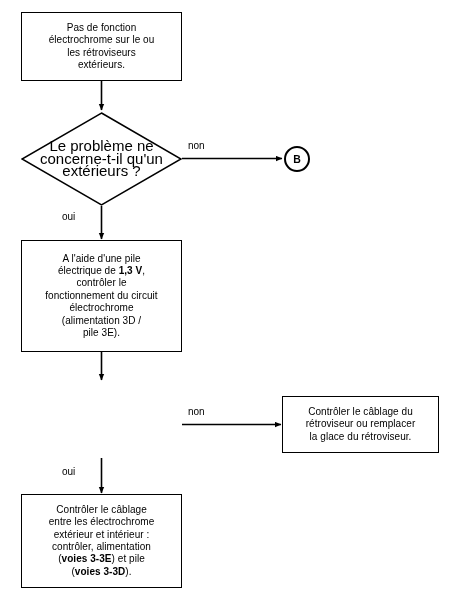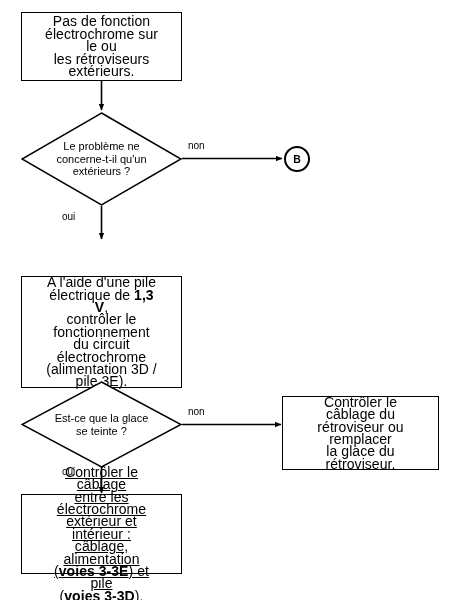--- a/index.html
+++ b/index.html
@@ -22,21 +22,21 @@
   
   .node-box {
     position: absolute;
     box-sizing: border-box;
     border: 1.4px solid #000000;
     background: #ffffff;
     display: flex;
     align-items: center;
     justify-content: center;
     text-align: center;
-    font-size: 14px;
+    font-size: 10px;
     line-height: 12.4px;
     letter-spacing: 0.05px;
     padding: 2px 22px;
   }
   .node-box .txt { display: block; width: 100%; }
   .node-box b { font-weight: bold; }
 
   
   .diamond-wrap {
     position: absolute;
@@ -50,21 +50,21 @@
   .diamond-label {
     position: absolute;
     left: 0;
     top: 0;
     width: 100%;
     height: 100%;
     display: flex;
     align-items: center;
     justify-content: center;
     text-align: center;
-    font-size: 11px;
+    font-size: 15px;
     line-height: 12.4px;
     pointer-events: none;
   }
 
   
   .connector-circle {
     position: absolute;
     box-sizing: border-box;
     border: 2px solid #000000;
     border-radius: 50%;
@@ -142,60 +142,49 @@
   </div>
 
   <div class="edge-label" style="left:188px; top:140px;">non</div>
 
   <div class="edge-label" style="left:62px; top:211px;">oui</div>
 
   <div class="connector-circle" style="left:284px; top:146px; width:26px; height:26px;">
     <span>B</span>
   </div>
 
-  <div class="node-box" style="left:21px; top:240px; width:161px; height:112px;margin-top:36px;">
+  <div class="node-box" style="left:21px; top:240px; width:161px; height:112px;">
     <span class="txt">
       <span>A l'aide d'une pile</span><br>
       <span>électrique de </span><b>1,3 V</b><span>,</span><br>
       <span>contrôler le</span><br>
       <span>fonctionnement du circuit</span><br>
       <span>électrochrome</span><br>
       <span>(alimentation 3D /</span><br>
       <span>pile 3E).</span>
     </span>
   </div>
 
-  <div class="diamond-wrap" style="left:21px; top:381px; width:161px; height:87px;">
-    <svg width="161" height="87" viewBox="0 0 161 87" xmlns="http://www.w3.org/2000/svg">
-      <polygon points="80.5,1 160,43.5 80.5,86 1,43.5" fill="#ffffff" stroke="#000000" stroke-width="1.5"></polygon>
-    </svg>
-    <div class="diamond-label">
-      <span>
-        <span>Est-ce que la glace</span><br>
-        <span>se teinte ?</span>
-      </span>
-    </div>
-  </div>
 
   <div class="edge-label" style="left:188px; top:406px;">non</div>
 
   <div class="edge-label" style="left:62px; top:466px;">oui</div>
 
-  <div class="node-box" style="left:282px; top:396px; width:157px; height:74px;">
+  <div class="node-box" style="left:282px; top:396px; width:157px; height:57px;">
     <span class="txt">
       <span>Contrôler le câblage du</span><br>
       <span>rétroviseur ou remplacer</span><br>
       <span>la glace du rétroviseur.</span>
     </span>
   </div>
 
-  <div class="node-box" style="left:21px; top:494px; width:161px; height:80px;text-decoration:underline;">
+  <div class="node-box" style="left:21px; top:494px; width:161px; height:94px;">
     <span class="txt">
       <span>Contrôler le câblage</span><br>
       <span>entre les électrochrome</span><br>
       <span>extérieur et intérieur :</span><br>
-      <span>câblage, alimentation</span><br>
+      <span>contrôler, alimentation</span><br>
       <span>(</span><b>voies 3-3E</b><span>) et pile</span><br>
       <span>(</span><b>voies 3-3D</b><span>).</span>
     </span>
   </div>
 
 </div>
 
 </body></html>

